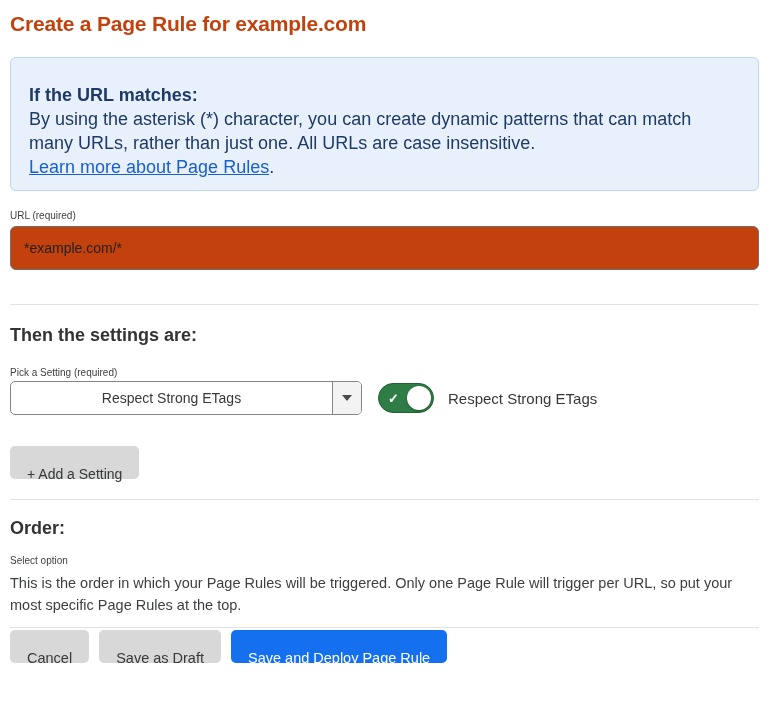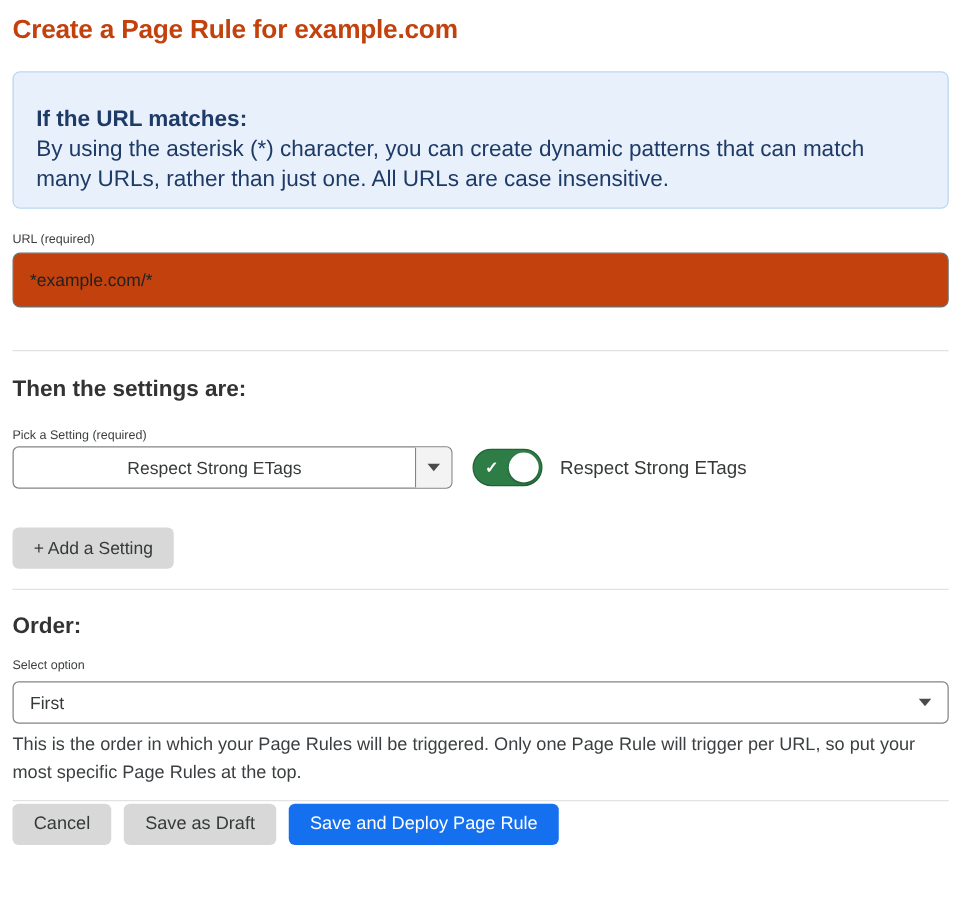--- a/index.html
+++ b/index.html
@@ -131,21 +131,21 @@
   }
   .toggle-label { margin-left: 14px; font-size: 15px; color: #36393a; }
 
   .btn {
     display: inline-block;
     border: none;
     border-radius: 5px;
     font-family: inherit;
     font-size: 14.5px;
     height: 33px;
-    padding: 0 17px;
+    padding: 12px 17px;
     cursor: pointer;
     line-height: 33px;
   }
   .btn-gray { background: #d8d8d8; color: #36393a; }
   .btn-blue { background: #1570ef; color: #fff; }
   .add-btn { margin-top: 31px; font-size: 14px; }
 
   .select-full {
     margin-top: 7px;
     width: 100%;
@@ -174,20 +174,23 @@
 </head>
 <body>
 
 <div class="page">
 
   <h1 class="page-title">Create a Page Rule for example.com</h1>
 
   <div class="info-box">
     <div class="info-heading">If the URL matches:</div>
     <p class="info-body">By using the asterisk (*) character, you can create dynamic patterns that can match many URLs, rather than just one. All URLs are case insensitive.</p>
+    <div class="info-link-line">
+      <a class="info-link">Learn more about Page Rules</a><span class="info-link-suffix">.</span>
+    </div>
   </div>
 
   <div class="field-label">URL (required)</div>
   <input class="url-input" type="text" value="*example.com/*" style="">
 
   <hr class="divider divider-1">
 
   <h2 class="section-heading">Then the settings are:</h2>
 
   <div class="field-label picker-label">Pick a Setting (required)</div>
@@ -208,24 +211,20 @@
   </div>
 
   <button class="btn btn-gray add-btn">+ Add a Setting</button>
 
   <hr class="divider divider-2">
 
   <h2 class="section-heading order">Order:</h2>
 
   <div class="field-label" style="margin-top:16px">Select option</div>
 
-  <div class="select-full">
-    <span class="select-text">First</span>
-    <span class="caret"></span>
-  </div>
 
   <div class="help-text">This is the order in which your Page Rules will be triggered. Only one Page Rule will trigger per URL, so put your most specific Page Rules at the top.</div>
 
   <hr class="divider divider-3">
 
   <div class="footer">
     <button class="btn btn-gray">Cancel</button>
     <button class="btn btn-gray">Save as Draft</button>
     <button class="btn btn-blue">Save and Deploy Page Rule</button>
   </div>

